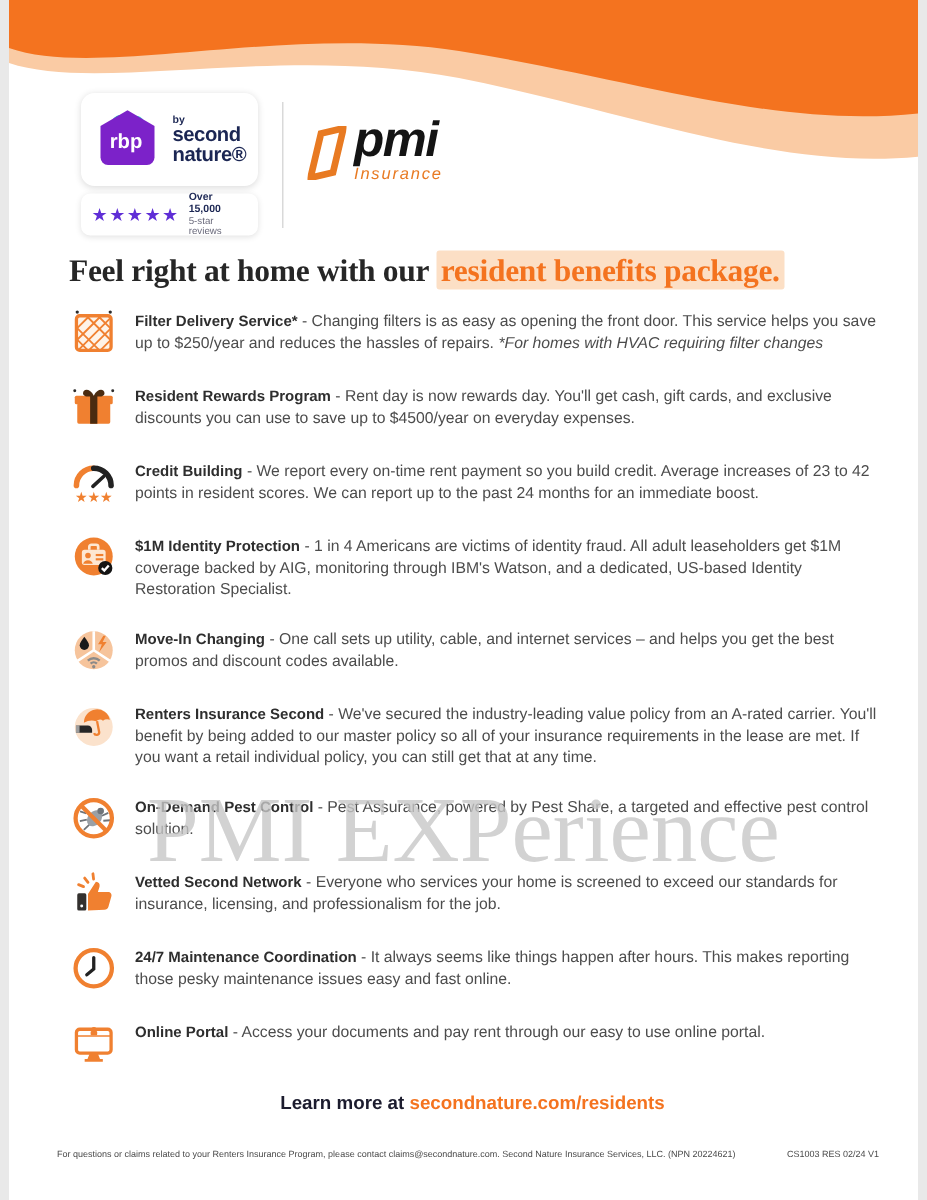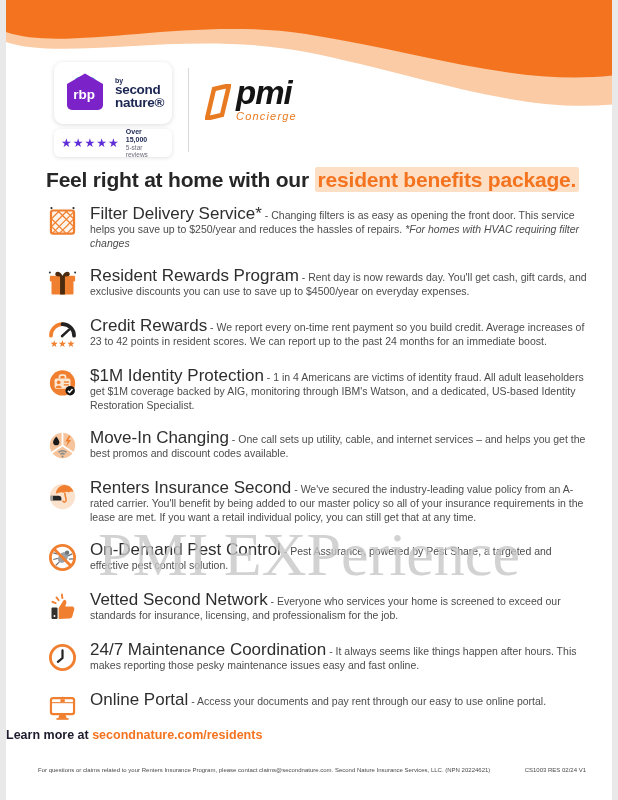--- a/index.html
+++ b/index.html
@@ -30,38 +30,38 @@
   .reviews { line-height:1.1; }
   .reviews .r1 { font-size:7px; font-weight:700; color:#1b2653; }
   .reviews .r2 { font-size:6.5px; color:#6b6b7c; }
   .divider { width:1px; height:84px; background:#d9d9d9; margin:6px 16px 0 16px; }
   .pmi { margin-top:18px; display:flex; align-items:flex-start; gap:5px;font-style:italic; }
   .pmi-mark { width:26px; height:36px; margin-top:4px; }
   .pmi-word { font-size:33px; font-weight:800; color:#141414; letter-spacing:-1px; line-height:.8; }
   .pmi-sub { font-size:11px; color:#e87a22; letter-spacing:1.2px; margin-top:4px; }
   
   .headline { position:absolute; top:168px; left:40px; width:548px;
-    font-size:21px; font-weight:700; color:#262626; letter-spacing:-.2px; }
+    font-size:21px; font-weight:700; color:#262626; letter-spacing:-.2px;font-family:Liberation Serif, serif; }
   .headline .hl { color:#f4731f; background:#fcdfc5; padding:1px 3px; border-radius:2px; }
   
   .benefits { position:absolute; top:207px; left:40px; width:545px; list-style:none; z-index:2; }
   .benefit { display:flex; gap:11px; margin-bottom:19px; }
   .b-icon { width:33px; height:33px; flex:0 0 auto; margin-top:-2px; }
   .b-text { font-size:10.5px; line-height:14px; color:#4c4c4c; }
-  .b-title { font-weight:400; color:#2e2e2e; font-size:17px; }
+  .b-title { font-weight:700; color:#2e2e2e; font-size:10px; }
   .b-note { font-style:italic;margin-top:41px; }
   
   .watermark {
     position:absolute; top:519px; left:0; width:100%; text-align:center;
     font-size:62px; color:#c7c7c7; opacity:.8; letter-spacing:0;
     white-space:nowrap; z-index:3; pointer-events:none;font-family:Liberation Serif, serif;
   }
   
-  .learn { position:absolute; top:728px; width:100%; text-align:left;
-    font-size:12.5px; font-weight:700; color:#1c1c2e; z-index:2; }
+  .learn { position:absolute; top:728px; width:100%; text-align:center;
+    font-size:12.5px; font-weight:700; color:#1c1c2e; z-index:2;padding-left:12px; }
   .learn .link { color:#f4731f; }
   .legal { position:absolute; top:767px; left:32px; right:26px;
     display:flex; justify-content:space-between; align-items:flex-start;
     font-size:6px; color:#4a4a4a; z-index:2; }
   .legal .code { white-space:nowrap; margin-left:20px; }
 </style>
 </head>
 <body>
 
 <div class="page">
@@ -96,21 +96,21 @@
     </div>
 
     <div class="divider"></div>
 
     <div class="pmi">
       <svg class="pmi-mark" viewBox="0 0 26 36">
         <path d="M9 5 L24 1.5 L17 31 L2 34.5 Z" fill="none" stroke="#e87a22" stroke-width="4.5"></path>
       </svg>
       <div>
         <div class="pmi-word">pmi</div>
-        <div class="pmi-sub">Concierge</div>
+        <div class="pmi-sub">Insurance</div>
       </div>
     </div>
   </div>
 
   <h1 class="headline"><span>Feel right at home with our </span><span class="hl">resident benefits package.</span></h1>
 
   <ul class="benefits">
 
     <li class="benefit">
       <svg class="b-icon" viewBox="0 0 30 30">
@@ -135,21 +135,21 @@
       <p class="b-text"><span class="b-title">Resident Rewards Program</span> <span>- Rent day is now rewards day. You'll get cash, gift cards, and exclusive discounts you can use to save up to $4500/year on everyday expenses.</span></p>
     </li>
 
     <li class="benefit">
       <svg class="b-icon" viewBox="0 0 30 30">
         <path d="M4.5 17 A10.5 10.5 0 0 1 15 6.5" fill="none" stroke="#f08030" stroke-width="3.4" stroke-linecap="round"></path>
         <path d="M15 6.5 A10.5 10.5 0 0 1 25.5 17" fill="none" stroke="#222222" stroke-width="3.4" stroke-linecap="round"></path>
         <path d="M14.5 17.5 L21 11.5" stroke="#222222" stroke-width="2.2" stroke-linecap="round"></path>
         <text x="15" y="27" font-size="8.5" fill="#f08030" text-anchor="middle" font-family="Liberation Sans, sans-serif">★★★</text>
       </svg>
-      <p class="b-text"><span class="b-title">Credit Rewards</span> <span>- We report every on-time rent payment so you build credit. Average increases of 23 to 42 points in resident scores. We can report up to the past 24 months for an immediate boost.</span></p>
+      <p class="b-text"><span class="b-title">Credit Building</span> <span>- We report every on-time rent payment so you build credit. Average increases of 23 to 42 points in resident scores. We can report up to the past 24 months for an immediate boost.</span></p>
     </li>
 
     <li class="benefit">
       <svg class="b-icon" viewBox="0 0 30 30">
         <circle cx="15" cy="14.5" r="11.5" fill="#f08030"></circle>
         <path d="M12.3 10.5 v-1.8 a1.3 1.3 0 0 1 1.3 -1.3 h2.8 a1.3 1.3 0 0 1 1.3 1.3 v1.8" stroke="#fde7d2" stroke-width="1.6" fill="none"></path>
         <rect x="7.8" y="10.5" width="14.4" height="9.2" rx="1.6" fill="#fde7d2"></rect>
         <circle cx="11.5" cy="13.9" r="1.7" fill="#f08030"></circle>
         <path d="M8.6 19 a3 3 0 0 1 5.8 0 z" fill="#f08030"></path>
         <rect x="16.2" y="13" width="4.6" height="1.3" fill="#f08030"></rect>

